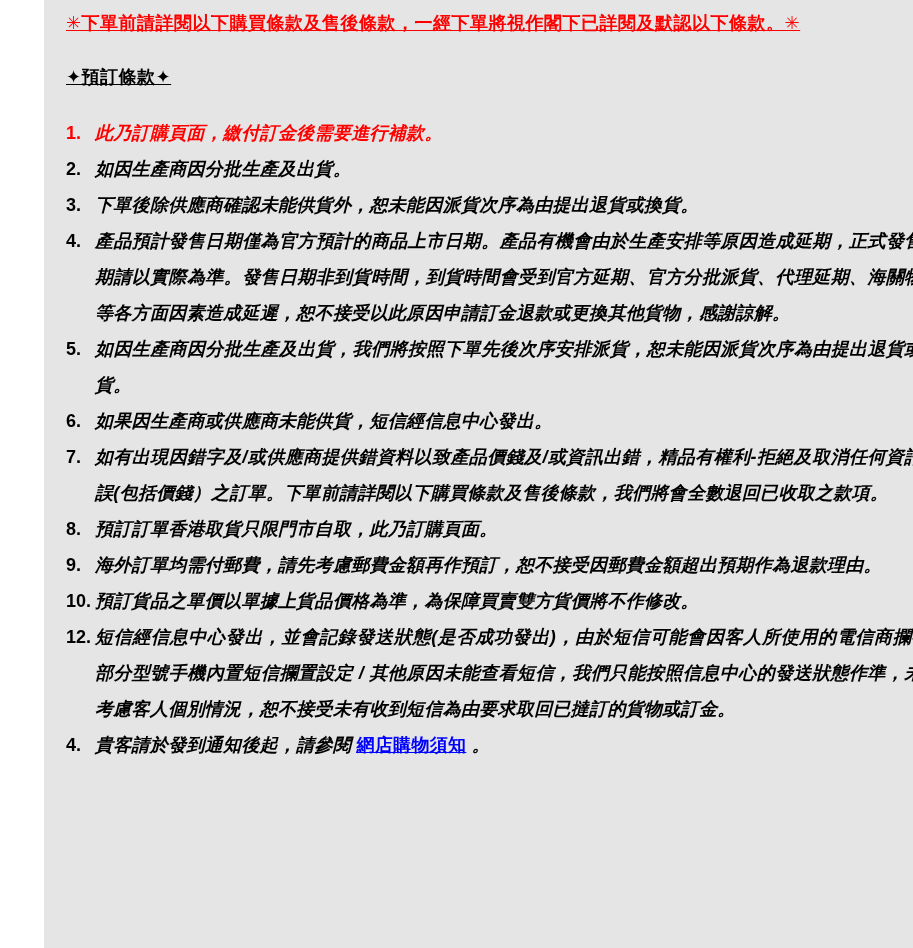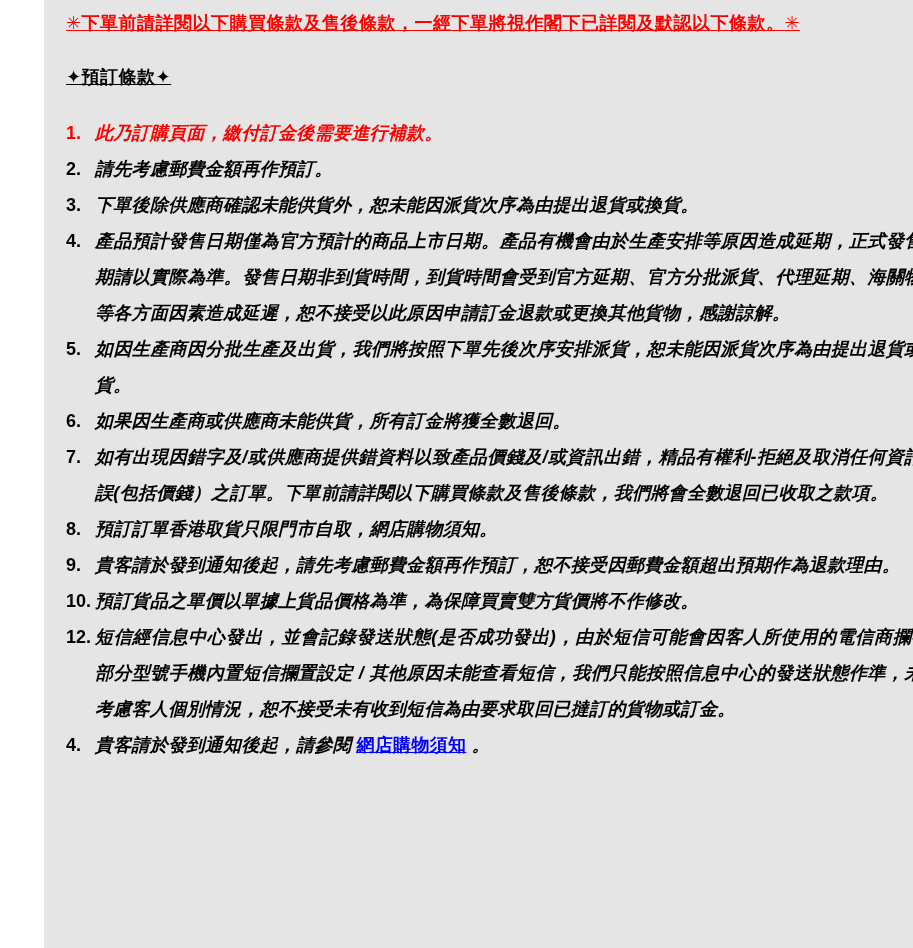--- a/index.html
+++ b/index.html
@@ -82,49 +82,49 @@
 
   <div class="section-title">✦預訂條款✦</div>
 
   <ol class="terms-list">
       <li class="term-item red">
         <span class="term-num">1.</span>
         <span class="term-text"><span class="seg normal">此乃訂購頁面，繳付訂金後需要進行補款。</span></span>
       </li>
       <li class="term-item">
         <span class="term-num">2.</span>
-        <span class="term-text"><span class="seg normal">請先考慮郵費金額再作預訂。</span></span>
+        <span class="term-text"><span class="seg normal">如因生產商因分批生產及出貨。</span></span>
       </li>
       <li class="term-item">
         <span class="term-num">3.</span>
         <span class="term-text"><span class="seg normal">下單後除供應商確認未能供貨外，恕未能因派貨次序為由提出退貨或換貨。</span></span>
       </li>
       <li class="term-item">
         <span class="term-num">4.</span>
         <span class="term-text"><span class="seg normal">產品預計發售日期僅為官方預計的商品上市日期。產品有機會由於生產安排等原因造成延期，正式發售日期請以實際為準。發售日期非到貨時間，到貨時間會受到官方延期、官方分批派貨、代理延期、海關物流等各方面因素造成延遲，恕不接受以此原因申請訂金退款或更換其他貨物，感謝諒解。</span></span>
       </li>
       <li class="term-item">
         <span class="term-num">5.</span>
         <span class="term-text"><span class="seg normal">如因生產商因分批生產及出貨，我們將按照下單先後次序安排派貨，恕未能因派貨次序為由提出退貨或換貨。</span></span>
       </li>
       <li class="term-item">
         <span class="term-num">6.</span>
-        <span class="term-text"><span class="seg normal">如果因生產商或供應商未能供貨，所有訂金將獲全數退回。</span></span>
+        <span class="term-text"><span class="seg normal">如果因生產商或供應商未能供貨，短信經信息中心發出。</span></span>
       </li>
       <li class="term-item">
         <span class="term-num">7.</span>
         <span class="term-text"><span class="seg normal">如有出現因錯字及/或供應商提供錯資料以致產品價錢及/或資訊出錯，精品有權利-拒絕及取消任何資訊錯誤(包括價錢）之訂單。下單前請詳閱以下購買條款及售後條款，我們將會全數退回已收取之款項。</span></span>
       </li>
       <li class="term-item">
         <span class="term-num">8.</span>
-        <span class="term-text"><span class="seg normal">預訂訂單香港取貨只限門市自取，網店購物須知。</span></span>
+        <span class="term-text"><span class="seg normal">預訂訂單香港取貨只限門市自取，此乃訂購頁面。</span></span>
       </li>
       <li class="term-item">
         <span class="term-num">9.</span>
-        <span class="term-text"><span class="seg normal">貴客請於發到通知後起，請先考慮郵費金額再作預訂，恕不接受因郵費金額超出預期作為退款理由。</span></span>
+        <span class="term-text"><span class="seg normal">海外訂單均需付郵費，請先考慮郵費金額再作預訂，恕不接受因郵費金額超出預期作為退款理由。</span></span>
       </li>
       <li class="term-item">
         <span class="term-num">10.</span>
         <span class="term-text"><span class="seg normal">預訂貨品之單價以單據上貨品價格為準，為保障買賣雙方貨價將不作修改。</span></span>
       </li>
       <li class="term-item">
         <span class="term-num">12.</span>
         <span class="term-text"><span class="seg normal">短信經信息中心發出，並會記錄發送狀態(是否成功發出)，由於短信可能會因客人所使用的電信商攔截 / 部分型號手機內置短信攔置設定 / 其他原因未能查看短信，我們只能按照信息中心的發送狀態作準，未能考慮客人個別情況，恕不接受未有收到短信為由要求取回已撻訂的貨物或訂金。</span></span>
       </li>
       <li class="term-item">

